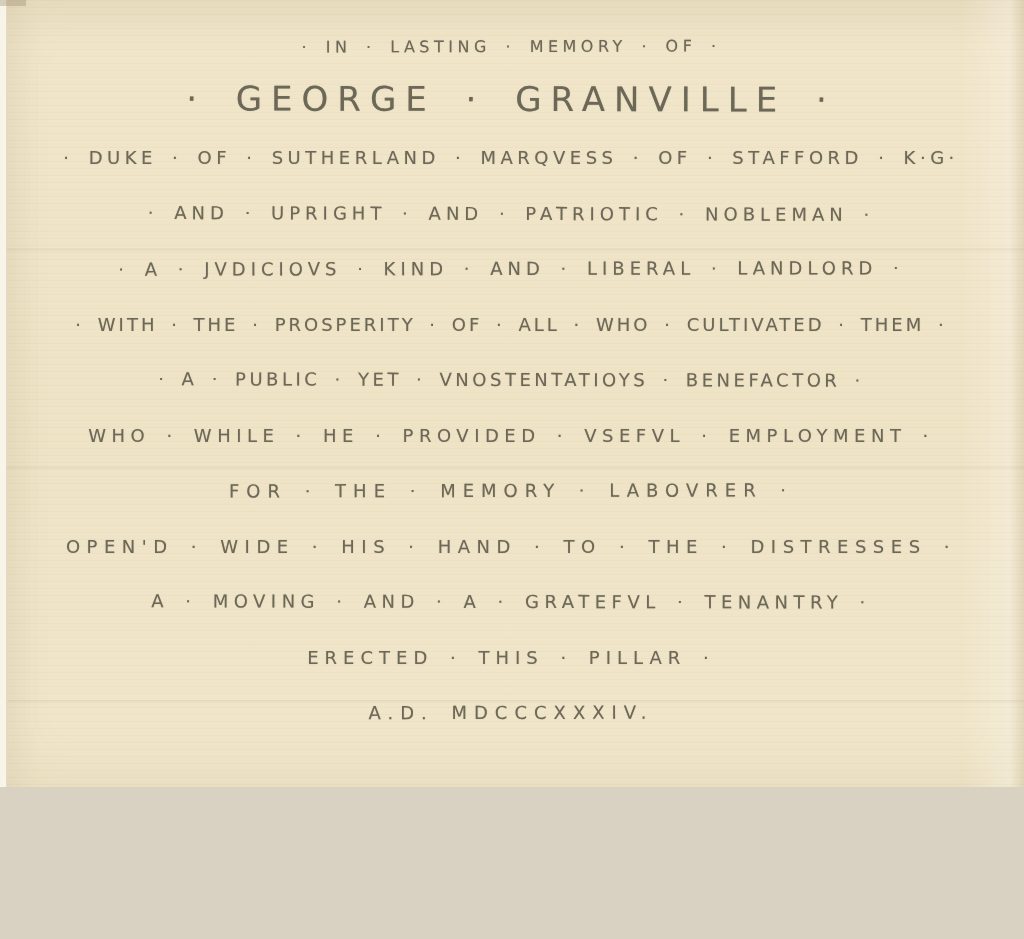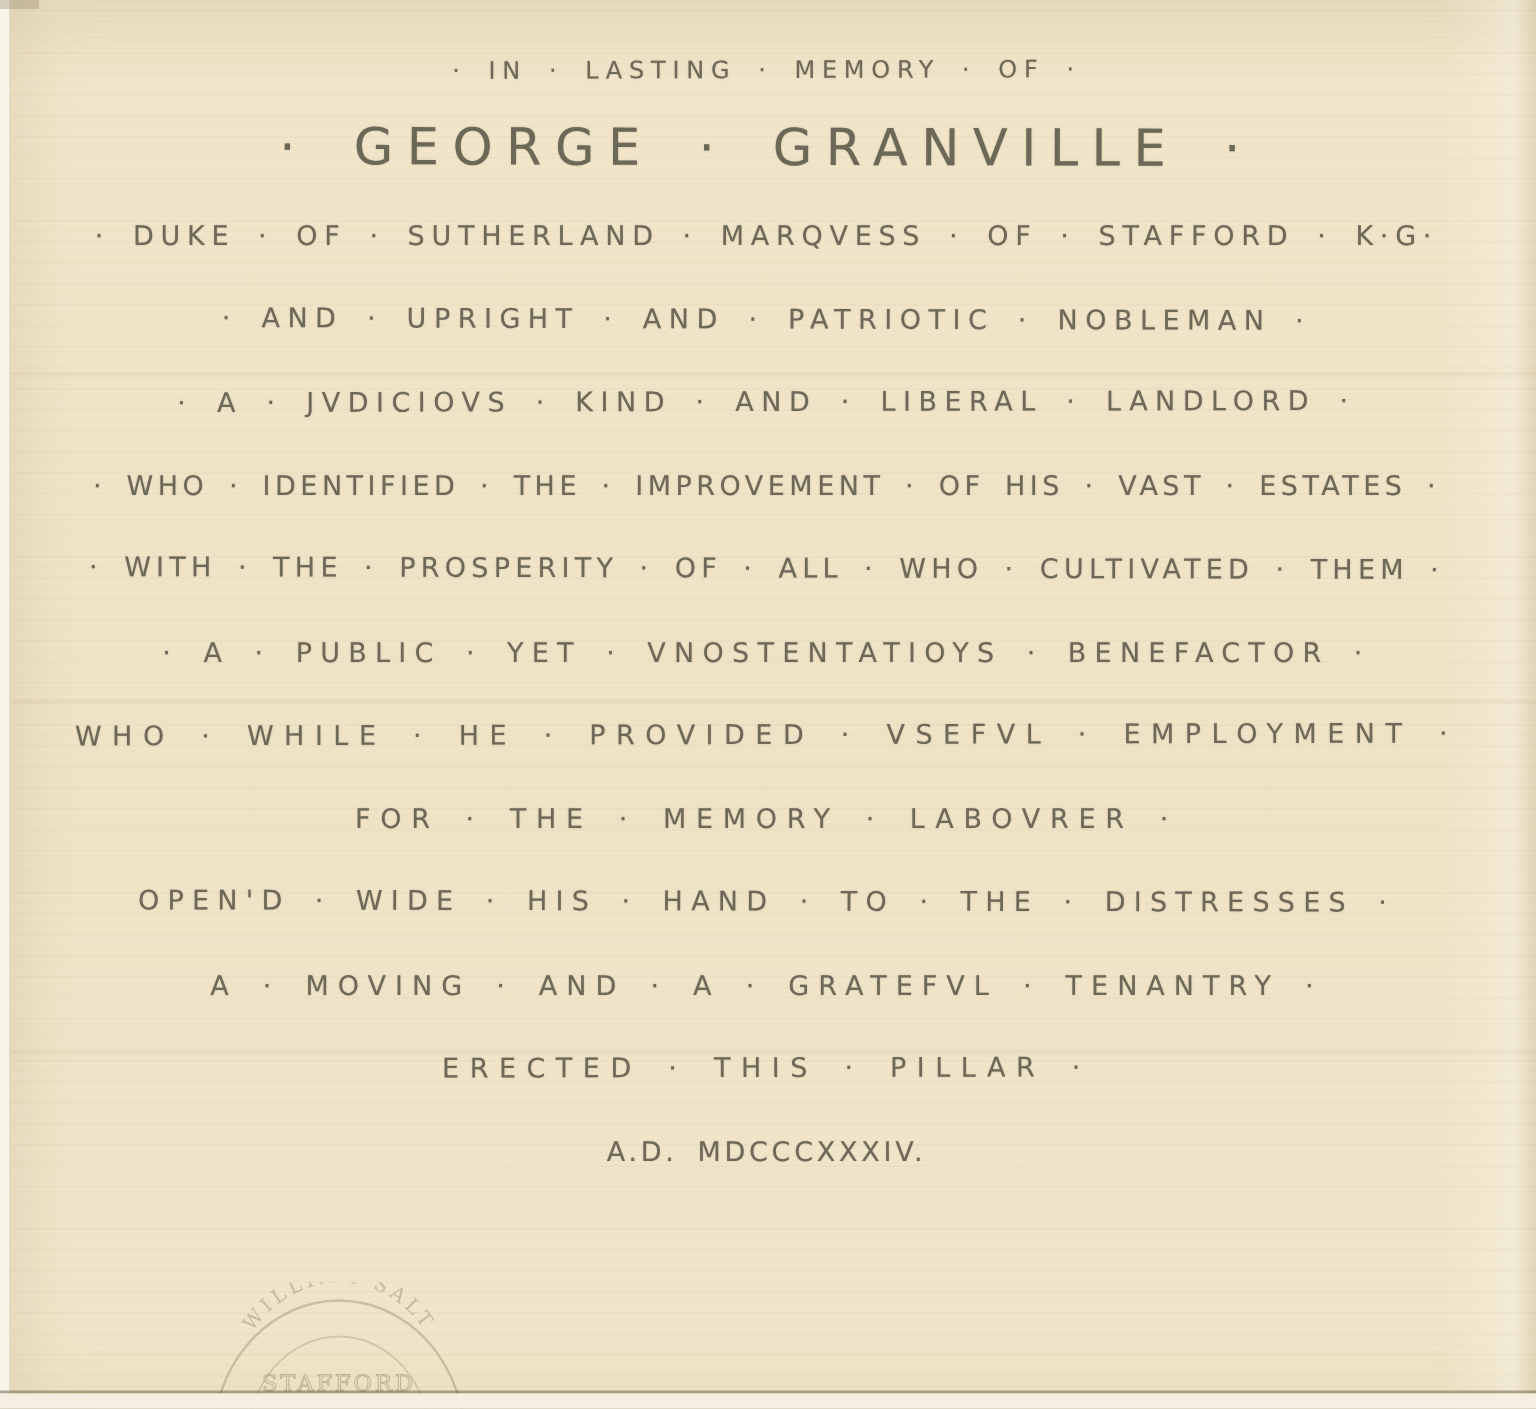--- a/index.html
+++ b/index.html
@@ -4,21 +4,21 @@
 <style>
   html, body {
     margin: 0;
     padding: 0;
     background: #d9d2c2;
     font-family: "DejaVu Sans", sans-serif;
   }
   .page {
     position: relative;
     width: 1024px;
-    height: 939px;
+    height: 787px;
     overflow: hidden;
     background: linear-gradient(180deg, #ebdfc2 0%, #f1e5c9 6%, #efe3c6 55%, #f0e5c9 92%, #efe4c6 100%);
     box-shadow: inset 0 0 60px rgba(120, 100, 60, 0.08);
   }
   
   .texture {
     position: absolute;
     inset: 0;
     pointer-events: none;
     background:
@@ -121,21 +121,20 @@
   <div class="crease-1"></div>
   <div class="crease-2"></div>
   <div class="crease-3"></div>
 
   <div class="inscription">
     <div class="line">· IN · LASTING · MEMORY · OF ·</div>
     <div class="line">· GEORGE · GRANVILLE ·</div>
     <div class="line">· DUKE · OF · SUTHERLAND · MARQVESS · OF · STAFFORD · K·G·</div>
     <div class="line">· AND · UPRIGHT · AND · PATRIOTIC · NOBLEMAN ·</div>
     <div class="line">· A · JVDICIOVS · KIND · AND · LIBERAL · LANDLORD ·</div>
-    <div class="line">· WHO · IDENTIFIED · THE · IMPROVEMENT · OF HIS · VAST · ESTATES ·</div>
     <div class="line">· WITH · THE · PROSPERITY · OF · ALL · WHO · CULTIVATED · THEM ·</div>
     <div class="line">· A · PUBLIC · YET · VNOSTENTATIOYS · BENEFACTOR ·</div>
     <div class="line">WHO · WHILE · HE · PROVIDED · VSEFVL · EMPLOYMENT ·</div>
     <div class="line">FOR · THE · MEMORY · LABOVRER ·</div>
     <div class="line">OPEN'D · WIDE · HIS · HAND · TO · THE · DISTRESSES ·</div>
     <div class="line">A · MOVING · AND · A · GRATEFVL · TENANTRY ·</div>
     <div class="line">ERECTED · THIS · PILLAR ·</div>
     <div class="line">A.D. MDCCCXXXIV.</div>
   </div>
 

